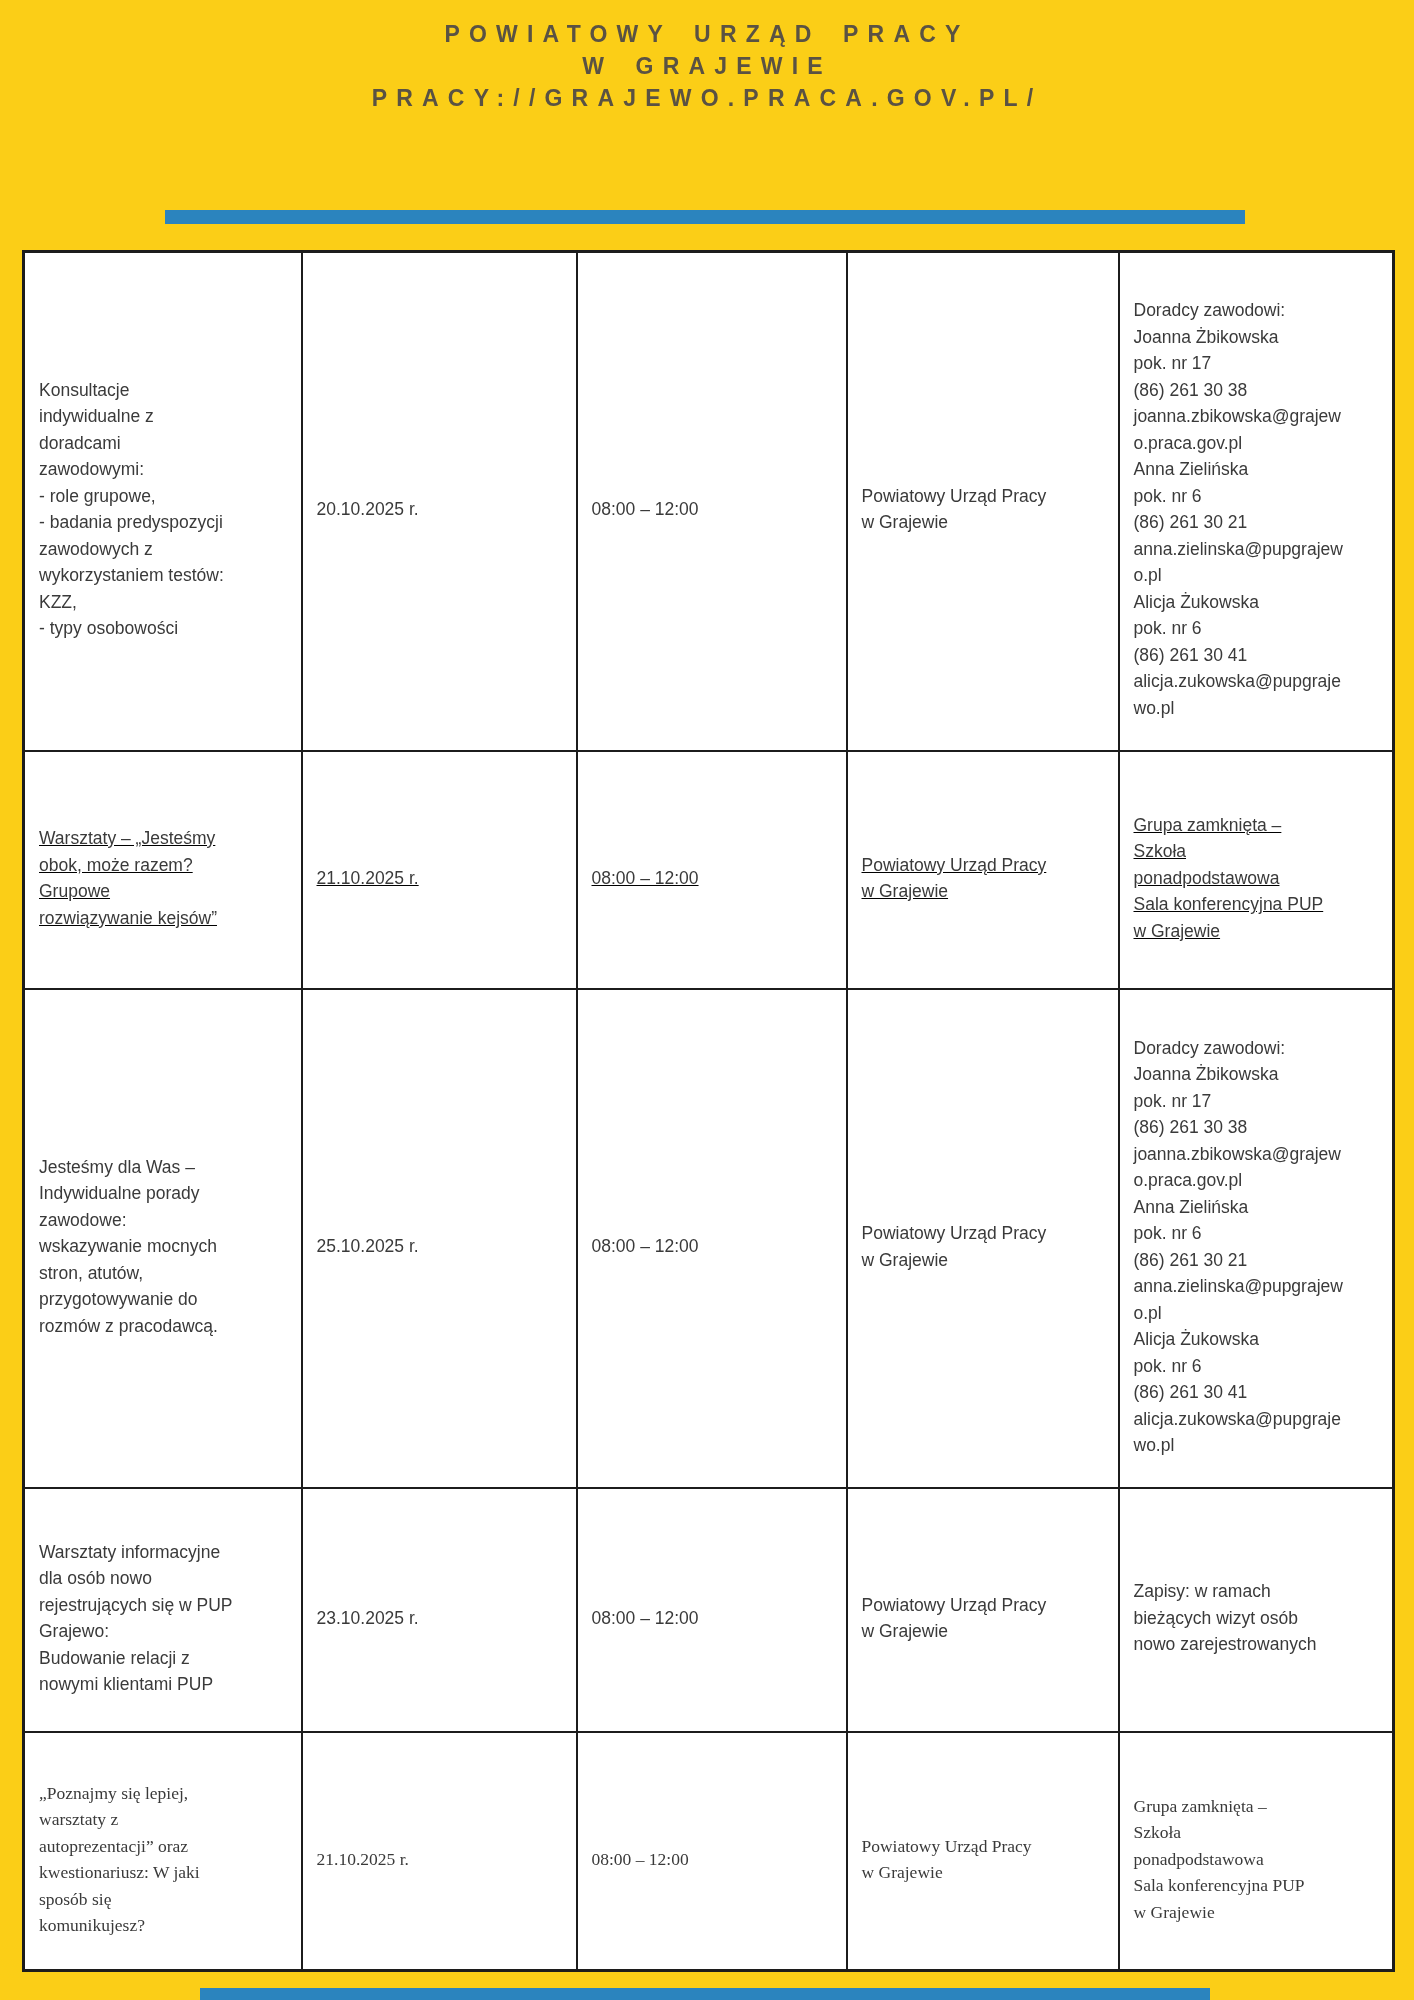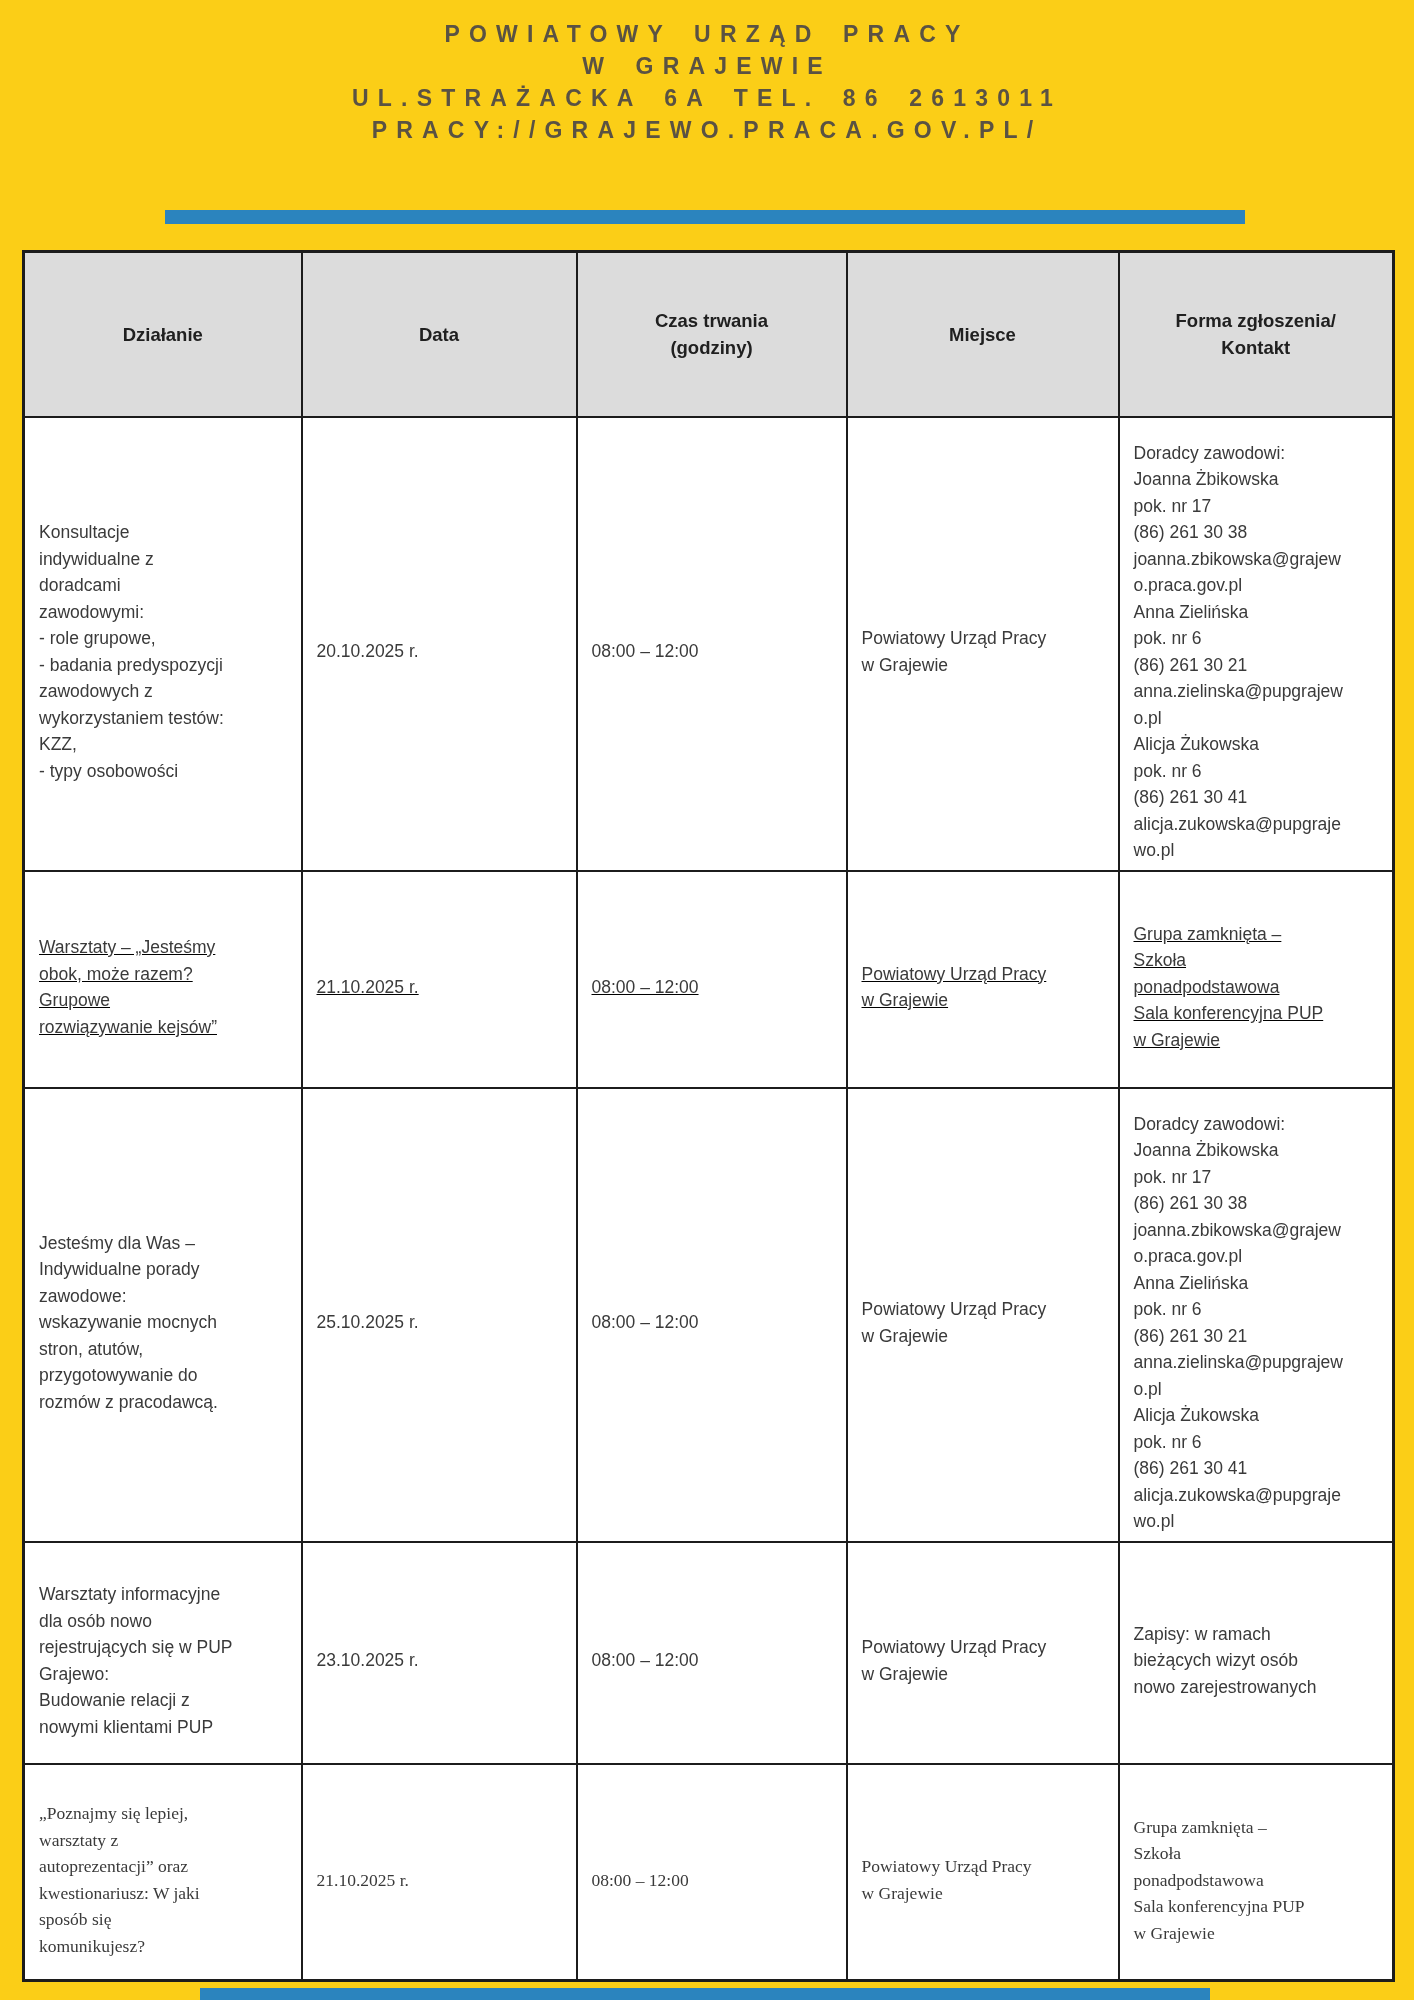--- a/index.html
+++ b/index.html
@@ -80,44 +80,34 @@
   tr.h-r5 { height: 217px; font-family: Liberation Serif, serif; }
 </style>
 </head>
 <body>
 
 <div class="page">
 
   <div class="org-header">
     <div>POWIATOWY URZĄD PRACY</div>
     <div>W GRAJEWIE</div>
-    <div>UL.STRAŻACKA 6A TEL. 86 2613011</div>
     <div>PRACY://GRAJEWO.PRACA.GOV.PL/</div>
   </div>
 
   <div class="accent-bar top"></div>
 
   <table class="schedule-table">
     <colgroup>
       <col style="width:278px">
       <col style="width:275px">
       <col style="width:270px">
       <col style="width:272px">
       <col style="width:275px">
     </colgroup>
     <tbody>
-      <tr class="h-header">
-        <th>Działanie</th>
-        <th>Data</th>
-        <th>Czas trwania
-(godziny)</th>
-        <th>Miejsce</th>
-        <th>Forma zgłoszenia/
-Kontakt</th>
-      </tr>
       <tr class="h-r1">
         <td>Konsultacje
 indywidualne z
 doradcami
 zawodowymi:
 - role grupowe,
 - badania predyspozycji
 zawodowych z
 wykorzystaniem testów:
 KZZ,

